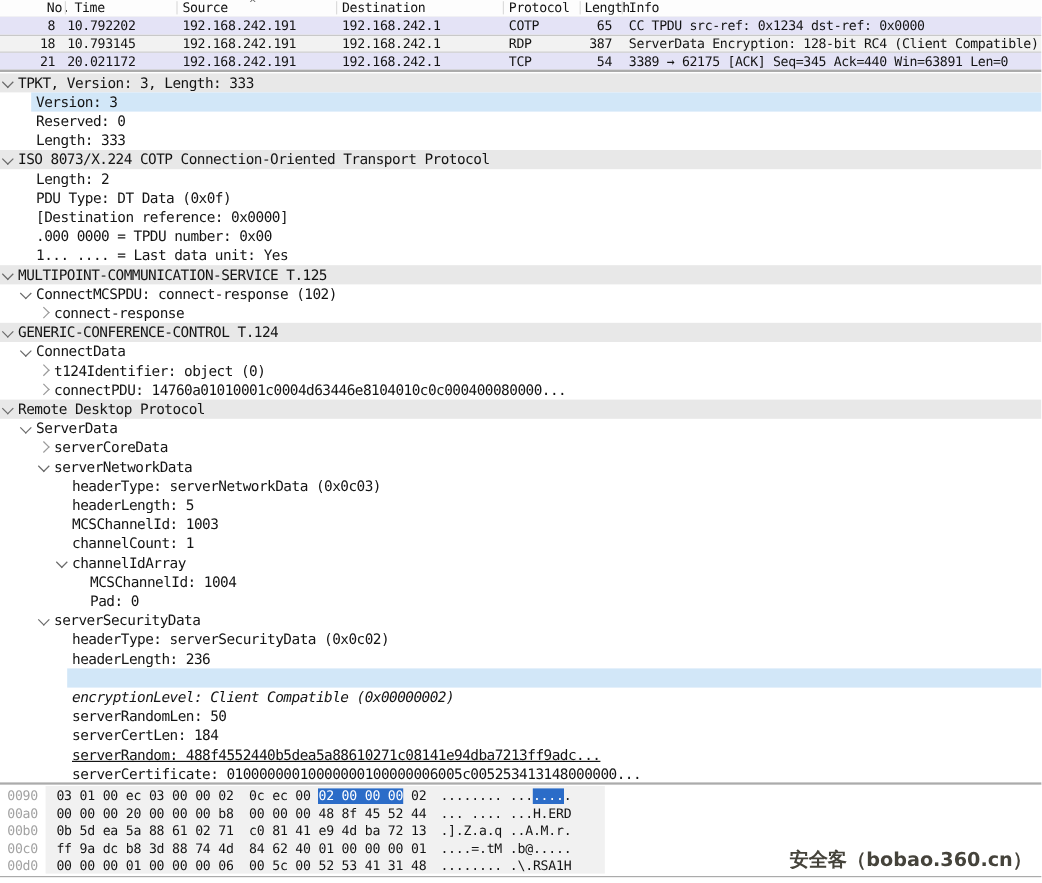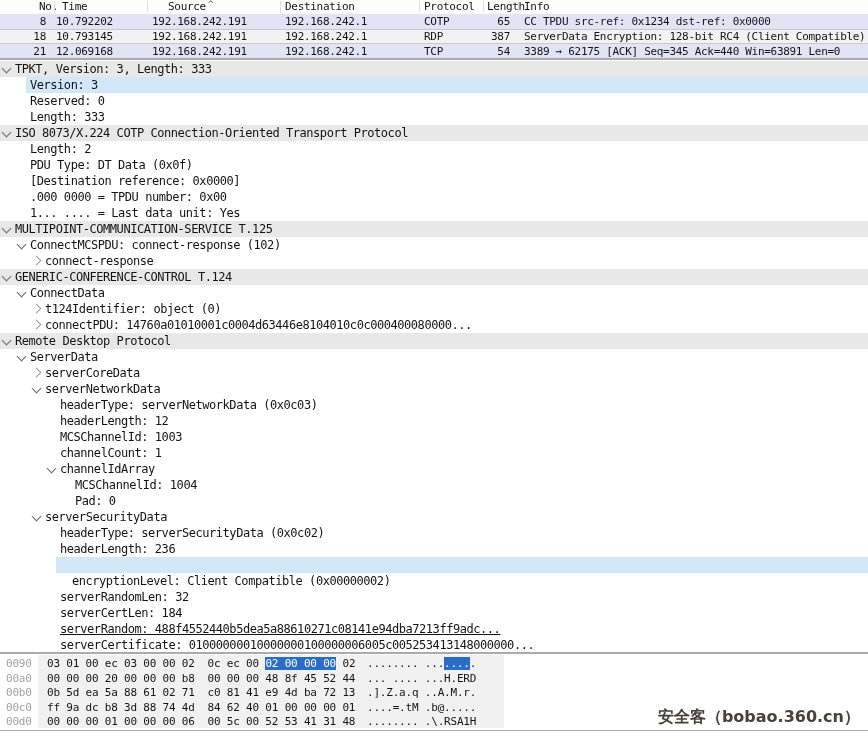--- a/index.html
+++ b/index.html
@@ -55,37 +55,37 @@
 </style>
 </head>
 <body>
 
 <div id="stage">
 
   <div id="packet-list">
     <div class="plh">
       <span class="c-no" style="left:0;width:auto;text-align:left;left:2px;margin-left:37px;">No.</span>
       <span style="left:62px;">Time</span>
-      <span style="left:152px;margin-left:16px;">Source</span>
+      <span style="left:152px;">Source</span>
       <span style="left:208px;top:-2px;font-size:9px;color:#555;">^</span>
       <span style="left:285px;">Destination</span>
       <span style="left:424px;">Protocol</span>
       <span style="left:487px;">Length</span>
       <span style="left:524px;">Info</span>
       <div class="hsep" style="left:54px;"></div>
       <div class="hsep" style="left:147px;"></div>
       <div class="hsep" style="left:280px;"></div>
       <div class="hsep" style="left:419px;"></div>
       <div class="hsep" style="left:483px;"></div>
       <div class="hsep" style="left:518px;"></div>
     </div>
     <div id="packet-rows">
         <div class="plrow stripe" style="top: 14px;"><span class="c-no">8</span><span class="c-time">10.792202</span><span class="c-src">192.168.242.191</span><span class="c-dst">192.168.242.1</span><span class="c-proto">COTP</span><span class="c-len">65</span><span class="c-info">CC TPDU src-ref: 0x1234 dst-ref: 0x0000</span></div>
         <div class="plrow selected" style="top: 29px;"><span class="c-no">18</span><span class="c-time">10.793145</span><span class="c-src">192.168.242.191</span><span class="c-dst">192.168.242.1</span><span class="c-proto">RDP</span><span class="c-len">387</span><span class="c-info">ServerData Encryption: 128-bit RC4 (Client Compatible)</span></div>
-        <div class="plrow stripe" style="top: 44px;"><span class="c-no">21</span><span class="c-time">12.069168</span><span class="c-src">192.168.242.191</span><span class="c-dst">192.168.242.1</span><span class="c-proto">TCP</span><span class="c-len">54</span><span class="c-info">3389 → 62175 [ACK] Seq=345 Ack=440 Win=63891 Len=0</span></div>
+        <div class="plrow stripe" style="top: 44px;"><span class="c-no">21</span><span class="c-time">20.021172</span><span class="c-src">192.168.242.191</span><span class="c-dst">192.168.242.1</span><span class="c-proto">TCP</span><span class="c-len">54</span><span class="c-info">3389 → 62175 [ACK] Seq=345 Ack=440 Win=63891 Len=0</span></div>
       </div>
   </div>
 
   <div class="sep" style="top:58px;"></div>
 
   <div id="detail-pane">
       <div class="trow protocol"><span class="chev open" style="left: 3px;"></span><span class="tlabel" style="left: 15px; text-align: center;">TPKT, Version: 3, Length: 333</span></div>
       <div class="trow"><div class="selband" style="left: 26px;"></div><span class="tlabel" style="left: 30px;">Version: 3</span></div>
       <div class="trow"><span class="tlabel" style="left: 30px;">Reserved: 0</span></div>
       <div class="trow"><span class="tlabel" style="left: 30px;">Length: 333</span></div>
@@ -100,32 +100,32 @@
       <div class="trow"><span class="chev closed" style="left: 33px;"></span><span class="tlabel" style="left: 45px;">connect-response</span></div>
       <div class="trow protocol"><span class="chev open" style="left: 3px;"></span><span class="tlabel" style="left: 15px;">GENERIC-CONFERENCE-CONTROL T.124</span></div>
       <div class="trow"><span class="chev open" style="left: 18px;"></span><span class="tlabel" style="left: 30px;">ConnectData</span></div>
       <div class="trow"><span class="chev closed" style="left: 33px;"></span><span class="tlabel" style="left: 45px;">t124Identifier: object (0)</span></div>
       <div class="trow"><span class="chev closed" style="left: 33px;"></span><span class="tlabel" style="left: 45px;">connectPDU: 14760a01010001c0004d63446e8104010c0c000400080000...</span></div>
       <div class="trow protocol"><span class="chev open" style="left: 3px;"></span><span class="tlabel" style="left: 15px;">Remote Desktop Protocol</span></div>
       <div class="trow"><span class="chev open" style="left: 18px;"></span><span class="tlabel" style="left: 30px;">ServerData</span></div>
       <div class="trow"><span class="chev closed" style="left: 33px;"></span><span class="tlabel" style="left: 45px;">serverCoreData</span></div>
       <div class="trow"><span class="chev open" style="left: 33px;"></span><span class="tlabel" style="left: 45px;">serverNetworkData</span></div>
       <div class="trow"><span class="tlabel" style="left: 60px;">headerType: serverNetworkData (0x0c03)</span></div>
-      <div class="trow"><span class="tlabel" style="left: 60px;">headerLength: 12</span></div>
+      <div class="trow"><span class="tlabel" style="left: 60px;">headerLength: 5</span></div>
       <div class="trow"><span class="tlabel" style="left: 60px;">MCSChannelId: 1003</span></div>
       <div class="trow"><span class="tlabel" style="left: 60px;">channelCount: 1</span></div>
       <div class="trow"><span class="chev open" style="left: 48px;"></span><span class="tlabel" style="left: 60px;">channelIdArray</span></div>
       <div class="trow"><span class="tlabel" style="left: 75px;">MCSChannelId: 1004</span></div>
       <div class="trow"><span class="tlabel" style="left: 75px;">Pad: 0</span></div>
       <div class="trow"><span class="chev open" style="left: 33px;"></span><span class="tlabel" style="left: 45px;">serverSecurityData</span></div>
       <div class="trow"><span class="tlabel" style="left: 60px;">headerType: serverSecurityData (0x0c02)</span></div>
       <div class="trow"><span class="tlabel" style="left: 60px;">headerLength: 236</span></div>
       <div class="trow"><div class="selband" style="left: 56px;"></div></div>
-      <div class="trow"><span class="tlabel" style="left: 72px;">encryptionLevel: Client Compatible (0x00000002)</span></div>
-      <div class="trow"><span class="tlabel" style="left: 60px;">serverRandomLen: 32</span></div>
+      <div class="trow"><span class="tlabel" style="left: 60px; font-style: italic;">encryptionLevel: Client Compatible (0x00000002)</span></div>
+      <div class="trow"><span class="tlabel" style="left: 60px;">serverRandomLen: 50</span></div>
       <div class="trow"><span class="tlabel" style="left: 60px;">serverCertLen: 184</span></div>
       <div class="trow"><span class="tlabel" style="left: 60px; text-decoration: underline;">serverRandom: 488f4552440b5dea5a88610271c08141e94dba7213ff9adc...</span></div>
       <div class="trow"><span class="tlabel" style="left: 60px;">serverCertificate: 01000000010000000100000006005c005253413148000000...</span></div>
     </div>
 
   <div class="sep" style="top:652px;"></div>
 
   <div id="hex-pane">
     <div id="hex-bg"></div>
     <div id="hex-rows">

